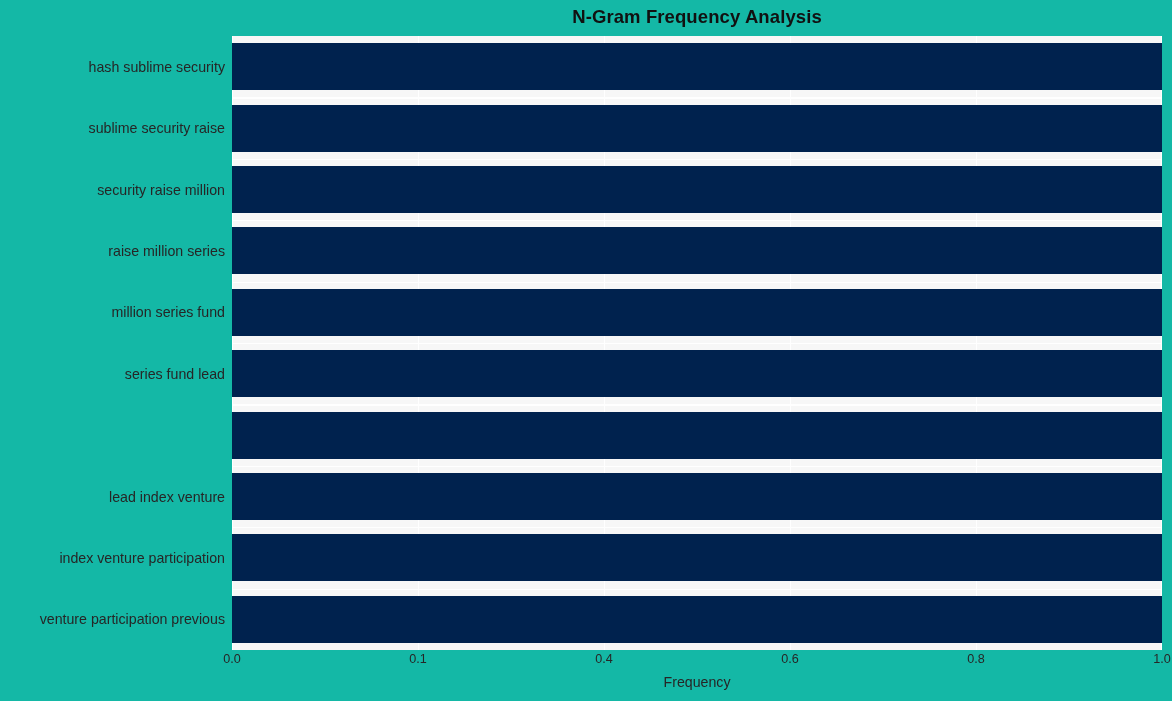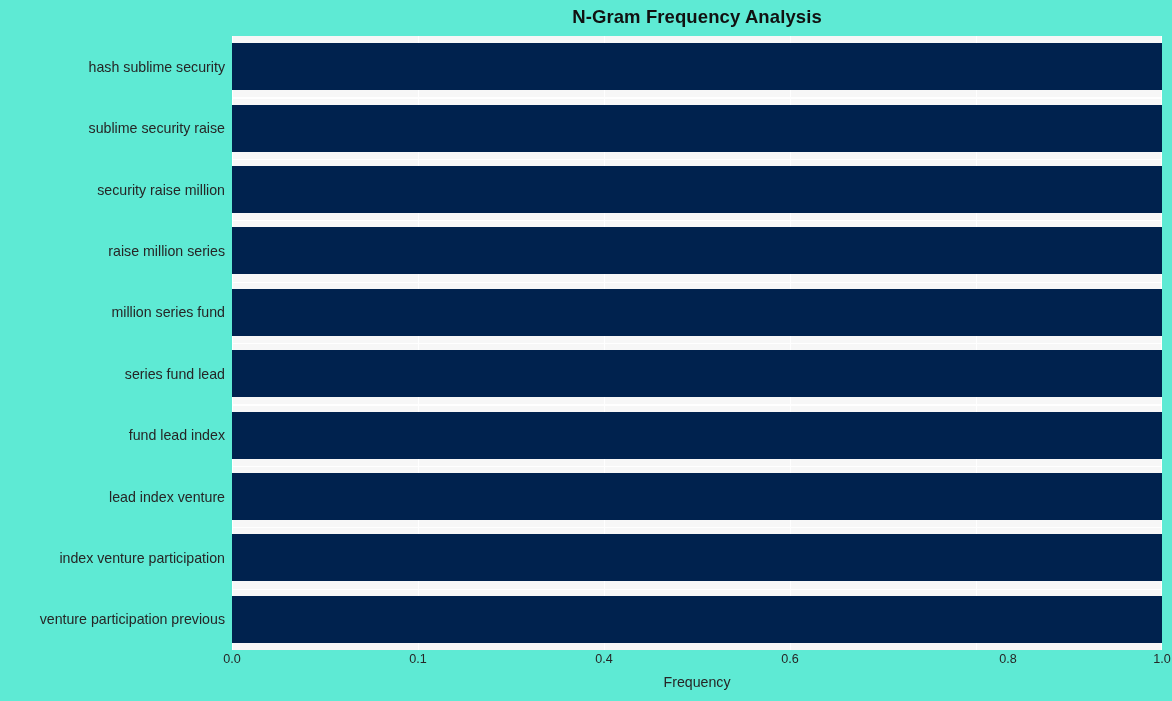--- a/index.html
+++ b/index.html
@@ -14,21 +14,21 @@
     overflow: hidden;
     position: relative;
   }
 
   #figure {
     position: absolute;
     left: 0;
     top: 0;
     width: 1172px;
     height: 701px;
-    background: #5eead4;
+    background: #14b8a6;
   }
 
   
   #chart-title {
     position: absolute;
     left: 232px;
     top: 6px;
     width: 930px;
     text-align: center;
     font-size: 18.5px;
@@ -163,30 +163,29 @@
       </div>
   </div>
 
   <div id="y-tick-labels">
       <div class="y-tick-label" style="top: 30.7px; padding-left: 16px;">hash sublime security</div>
       <div class="y-tick-label" style="top: 92.1px;">sublime security raise</div>
       <div class="y-tick-label" style="top: 153.5px;">security raise million</div>
       <div class="y-tick-label" style="top: 214.9px;">raise million series</div>
       <div class="y-tick-label" style="top: 337.7px;">series fund lead</div>
       <div class="y-tick-label" style="top: 276.3px;">million series fund</div>
-      <div class="y-tick-label" style="top: 399.1px;">fund lead index</div>
       <div class="y-tick-label" style="top: 460.5px; padding-left: 32px;">lead index venture</div>
       <div class="y-tick-label" style="top: 521.9px;">index venture participation</div>
       <div class="y-tick-label" style="top: 583.3px;">venture participation previous</div>
     </div>
 
   <div id="x-tick-labels">
       <div class="x-tick-label" style="left: 0px;">0.0</div>
       <div class="x-tick-label" style="left: 186px;">0.1</div>
       <div class="x-tick-label" style="left: 372px;">0.4</div>
       <div class="x-tick-label" style="left: 558px;">0.6</div>
-      <div class="x-tick-label" style="left: 776px;">0.8</div>
+      <div class="x-tick-label" style="left: 744px;">0.8</div>
       <div class="x-tick-label" style="left: 930px;">1.0</div>
     </div>
 
   <div id="x-axis-label">Frequency</div>
 
 </div>
 
 </body></html>

